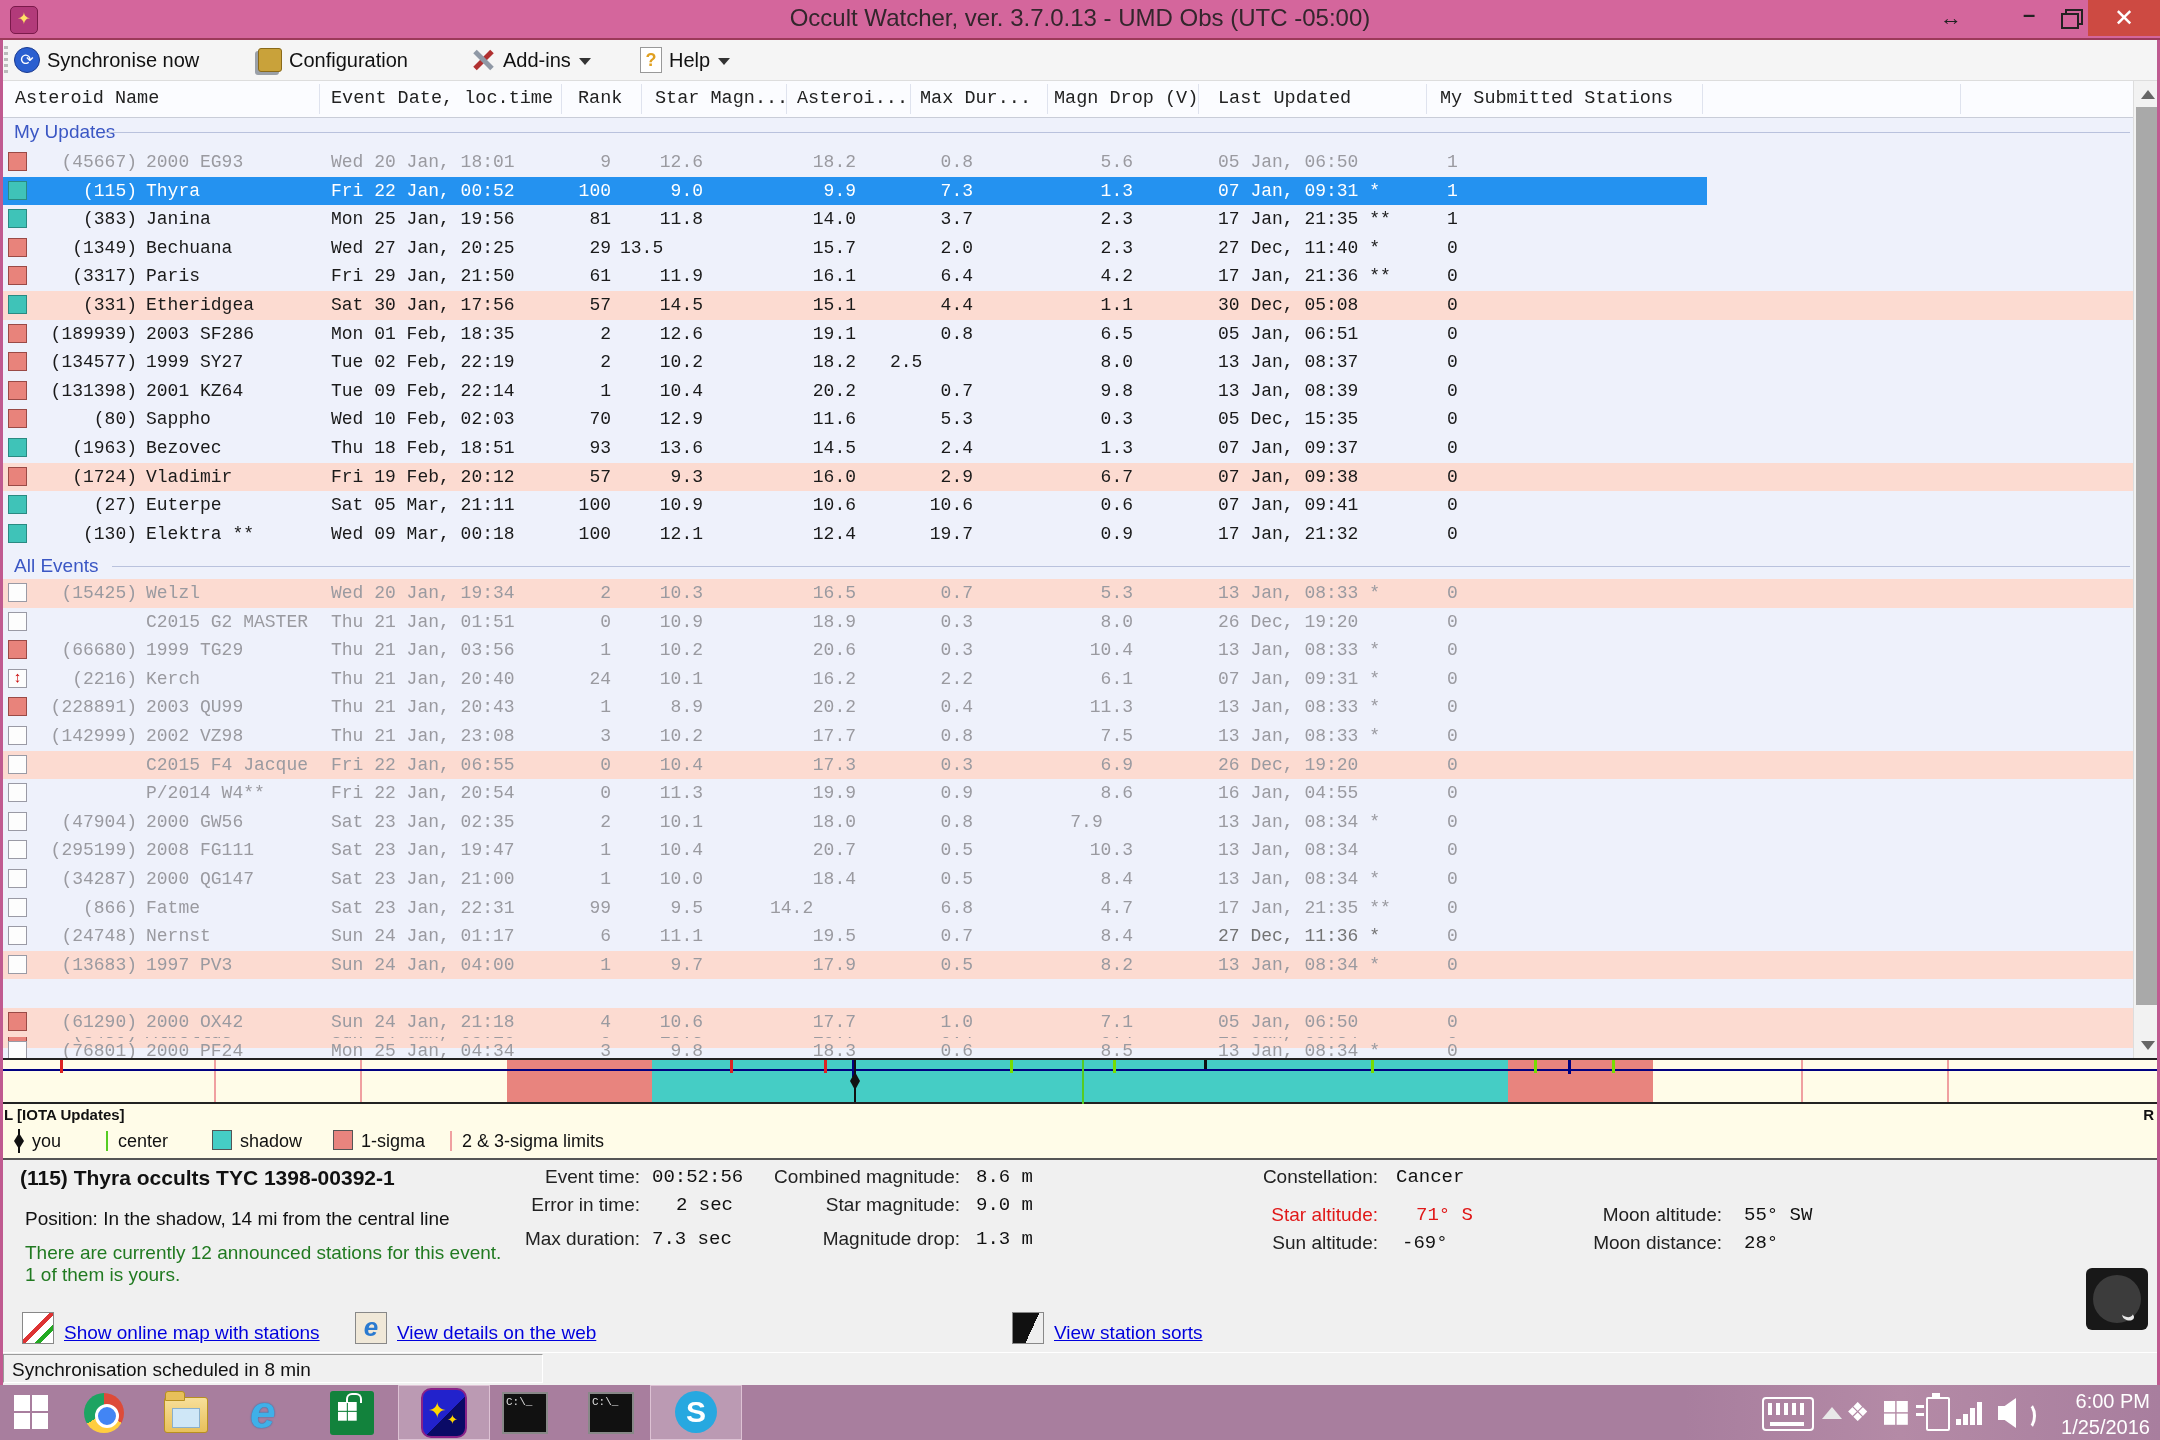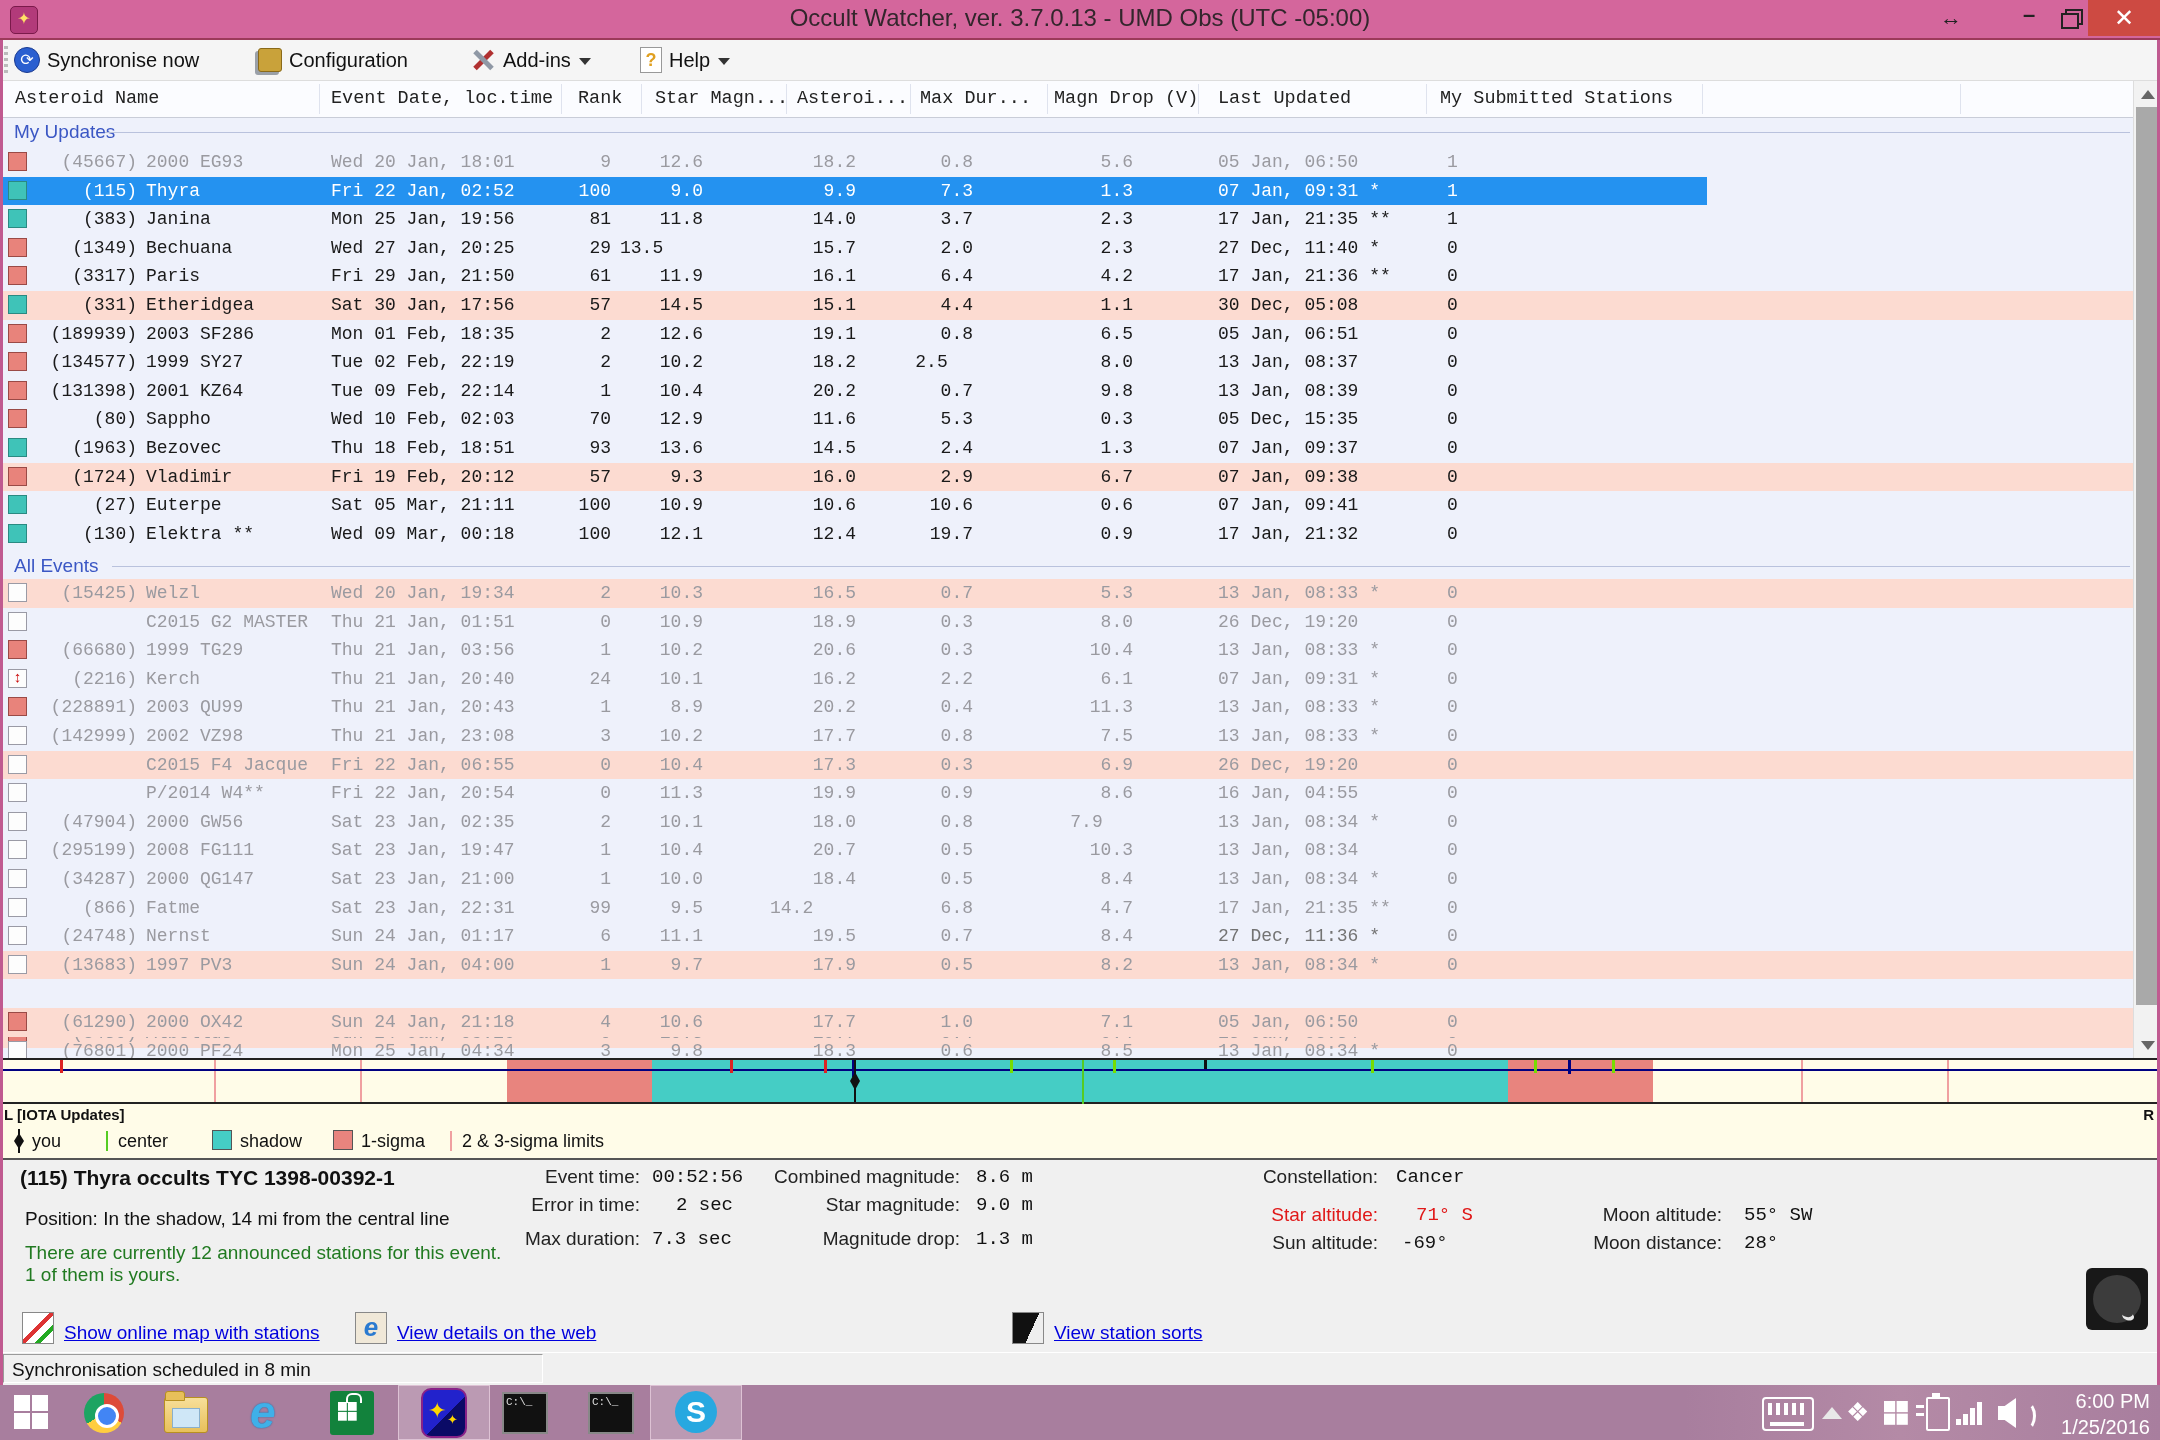--- a/index.html
+++ b/index.html
@@ -241,21 +241,21 @@
           <div class="cell" style="left: 890px; width: 83px; text-align: right; color: rgb(154, 154, 160);">0.8</div>
           <div class="cell" style="left: 1040px; width: 93px; text-align: right; color: rgb(154, 154, 160);">5.6</div>
           <div class="cell" style="left: 1218px; width: 220px; text-align: left; color: rgb(154, 154, 160);">05 Jan, 06:50</div>
           <div class="cell" style="left: 1447px; width: 40px; text-align: left; color: rgb(154, 154, 160);">1</div>
         </div>
         <div class="trow mono" style="top: 59.6px; height: 28.6px;">
           <div class="selbar"></div>
           <div class="cb teal" style="top: 4px;"></div>
           <div class="cell" style="left: 36px; width: 101px; text-align: right; color: rgb(255, 255, 255);">(115)</div>
           <div class="cell" style="left: 146px; width: 200px; text-align: left; color: rgb(255, 255, 255);">Thyra</div>
-          <div class="cell" style="left: 331px; width: 230px; text-align: left; color: rgb(255, 255, 255);">Fri 22 Jan, 02:52</div>
+          <div class="cell" style="left: 331px; width: 230px; text-align: left; color: rgb(255, 255, 255);">Fri 22 Jan, 00:52</div>
           <div class="cell" style="left: 540px; width: 71px; text-align: right; color: rgb(255, 255, 255);">100</div>
           <div class="cell" style="left: 620px; width: 83px; text-align: right; color: rgb(255, 255, 255);">9.0</div>
           <div class="cell" style="left: 770px; width: 86px; text-align: right; color: rgb(255, 255, 255);">9.9</div>
           <div class="cell" style="left: 890px; width: 83px; text-align: right; color: rgb(255, 255, 255);">7.3</div>
           <div class="cell" style="left: 1040px; width: 93px; text-align: right; color: rgb(255, 255, 255);">1.3</div>
           <div class="cell" style="left: 1218px; width: 220px; text-align: left; color: rgb(255, 255, 255);">07 Jan, 09:31 *</div>
           <div class="cell" style="left: 1447px; width: 40px; text-align: left; color: rgb(255, 255, 255);">1</div>
         </div>
         <div class="trow mono" style="top: 88.2px; height: 28.6px;">
           <div class="cb teal" style="top: 4px;"></div>
@@ -323,21 +323,21 @@
           <div class="cell" style="left: 1447px; width: 40px; text-align: left; color: rgb(26, 26, 26);">0</div>
         </div>
         <div class="trow mono" style="top: 231.2px; height: 28.6px;">
           <div class="cb pink" style="top: 4px;"></div>
           <div class="cell" style="left: 36px; width: 101px; text-align: right; color: rgb(26, 26, 26);">(134577)</div>
           <div class="cell" style="left: 146px; width: 200px; text-align: left; color: rgb(26, 26, 26);">1999 SY27</div>
           <div class="cell" style="left: 331px; width: 230px; text-align: left; color: rgb(26, 26, 26);">Tue 02 Feb, 22:19</div>
           <div class="cell" style="left: 540px; width: 71px; text-align: right; color: rgb(26, 26, 26);">2</div>
           <div class="cell" style="left: 620px; width: 83px; text-align: right; color: rgb(26, 26, 26);">10.2</div>
           <div class="cell" style="left: 770px; width: 86px; text-align: right; color: rgb(26, 26, 26);">18.2</div>
-          <div class="cell" style="left: 890px; width: 83px; text-align: center; color: rgb(26, 26, 26);">2.5</div>
+          <div class="cell" style="left: 890px; width: 83px; text-align: left; color: rgb(26, 26, 26);">2.5</div>
           <div class="cell" style="left: 1040px; width: 93px; text-align: right; color: rgb(26, 26, 26);">8.0</div>
           <div class="cell" style="left: 1218px; width: 220px; text-align: left; color: rgb(26, 26, 26);">13 Jan, 08:37</div>
           <div class="cell" style="left: 1447px; width: 40px; text-align: left; color: rgb(26, 26, 26);">0</div>
         </div>
         <div class="trow mono" style="top: 259.8px; height: 28.6px;">
           <div class="cb pink" style="top: 4px;"></div>
           <div class="cell" style="left: 36px; width: 101px; text-align: right; color: rgb(26, 26, 26);">(131398)</div>
           <div class="cell" style="left: 146px; width: 200px; text-align: left; color: rgb(26, 26, 26);">2001 KZ64</div>
           <div class="cell" style="left: 331px; width: 230px; text-align: left; color: rgb(26, 26, 26);">Tue 09 Feb, 22:14</div>
           <div class="cell" style="left: 540px; width: 71px; text-align: right; color: rgb(26, 26, 26);">1</div>

